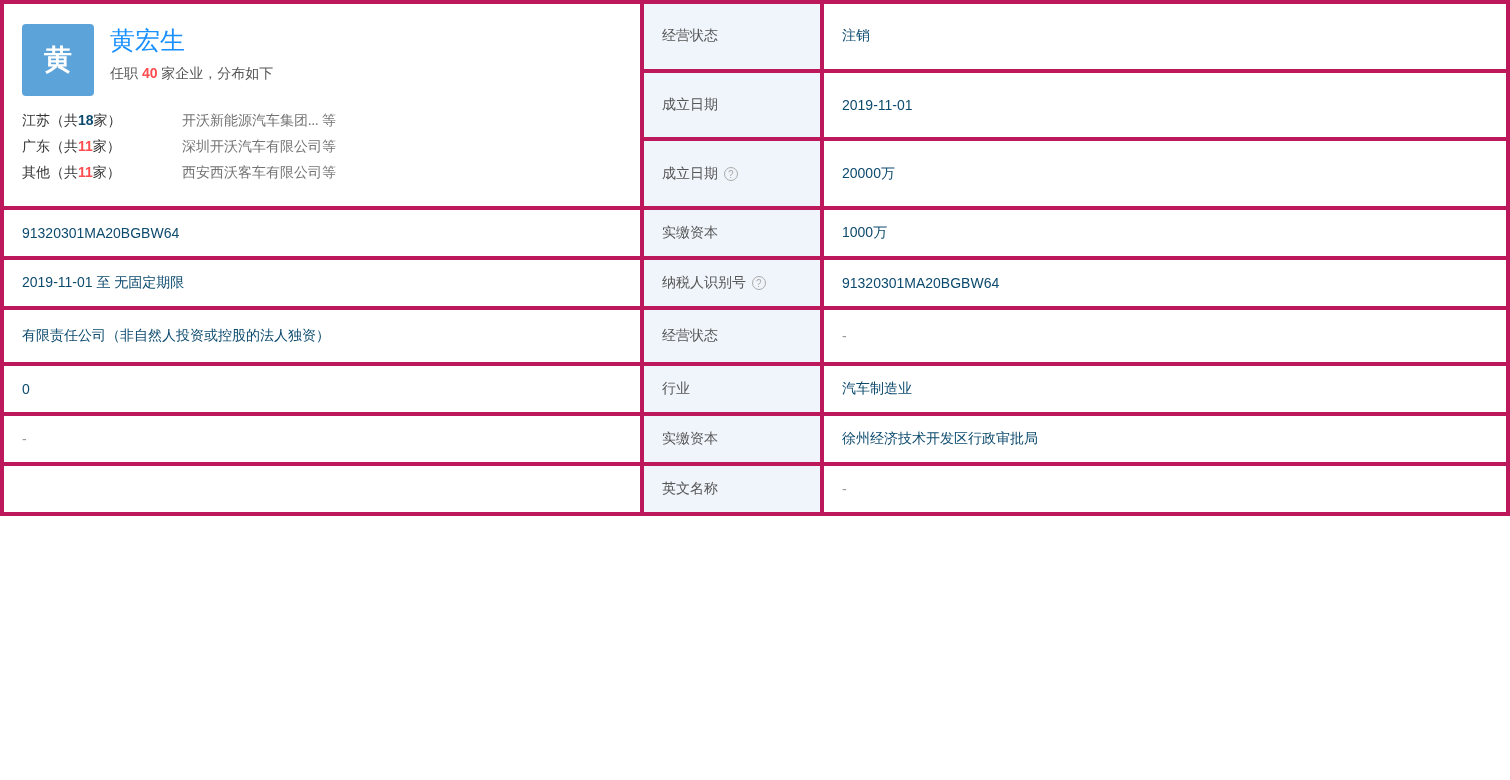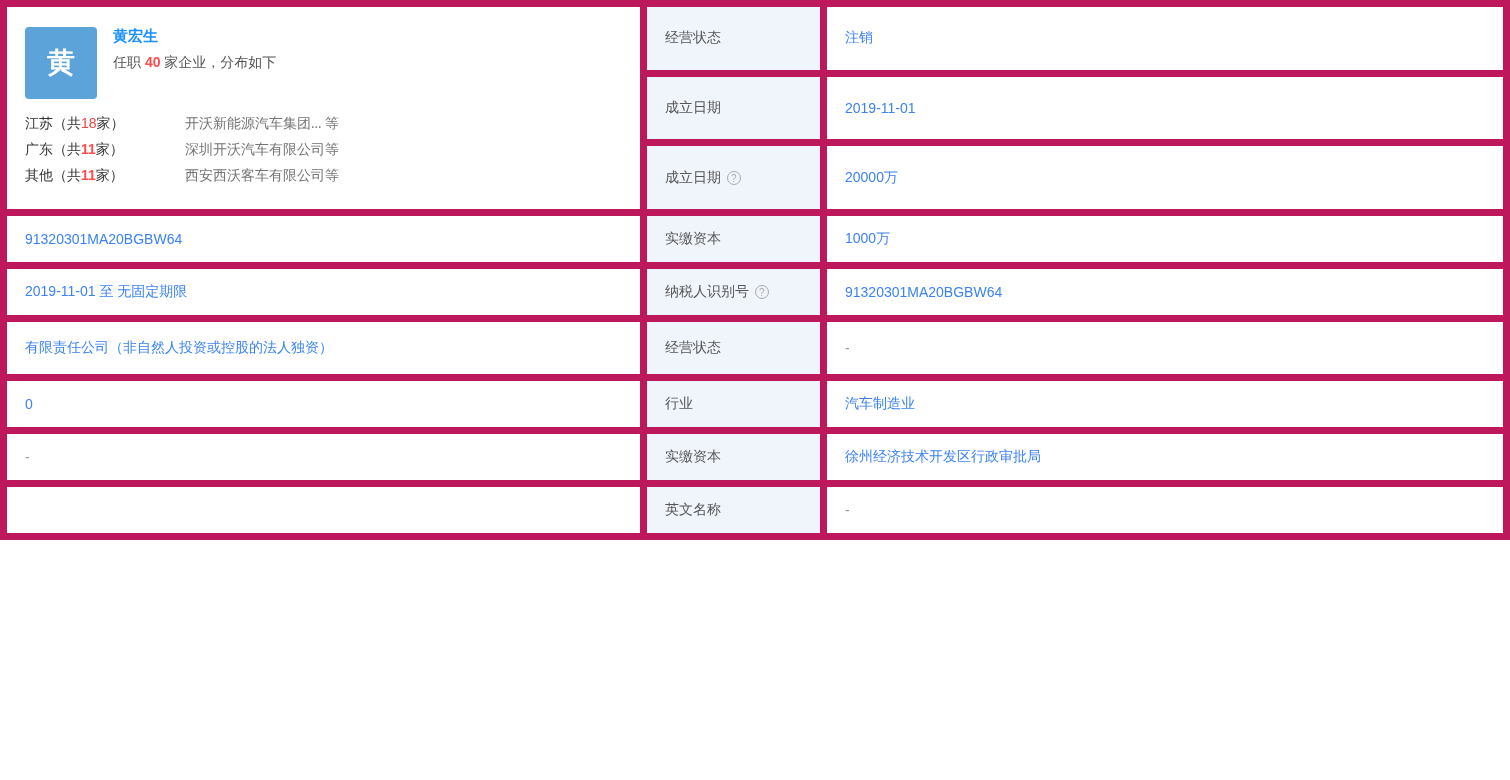--- a/index.html
+++ b/index.html
@@ -8,21 +8,21 @@
       font-size: 14px;
       background: #fff;
       color: #333;
     }
     .main-table {
       width: 1510px;
       border-collapse: collapse;
       border: 1px solid #e0e0e0;
     }
     .main-table td, .main-table th {
-      border: 7px solid #be185d;
+      border: 4px solid #be185d;
       padding: 14px 18px;
       vertical-align: middle;
     }
     .header-cell {
       background: #fff;
       padding: 16px 18px;
       vertical-align: top;
     }
     .person-avatar {
       width: 72px;
@@ -36,41 +36,41 @@
       font-size: 28px;
       font-weight: bold;
       float: left;
       margin-right: 16px;
     }
     .person-info {
       display: inline-block;
     }
     .person-name {
       color: #1890ff;
-      font-size: 15px;
-      font-weight: bold;
+      font-size: 25px;
+      font-weight: normal;
       margin-bottom: 8px;
     }
     .person-sub {
       font-size: 14px;
       color: #555;
     }
     .person-sub .count {
       color: #ff4d4f;
       font-weight: bold;
     }
     .label-cell {
       background: #f0f5fb;
       color: #555;
       width: 180px;
       white-space: nowrap;
     }
     .value-cell {
       background: #fff;
-      color: #3b82f6;
+      color: #0c4a6e;
     }
     .region-table {
       width: 100%;
       border-collapse: collapse;
     }
     .region-table td {
       border: none;
       padding: 4px 0;
       vertical-align: top;
     }
@@ -116,21 +116,21 @@
             <span class="count">40</span>
             <span>家企业，分布如下</span>
           </div>
         </div>
       </div>
 
       <div style="margin-top:12px;">
         <table class="region-table">
           <tbody>
                 <tr>
-            <td class="region-col">江苏（共<span style="color:#ef4444;font-weight:normal;">18</span>家）</td>
+            <td class="region-col">江苏（共<span style="color:#0c4a6e;font-weight:bold;">18</span>家）</td>
             <td class="company-col">开沃新能源汽车集团...  等</td>
           </tr>
           <tr>
             <td class="region-col">广东（共<span style="color:#ff4d4f;font-weight:bold;">11</span>家）</td>
             <td class="company-col">深圳开沃汽车有限公司等</td>
           </tr>
           <tr>
             <td class="region-col">其他（共<span style="color:#ff4d4f;font-weight:bold;">11</span>家）</td>
             <td class="company-col">西安西沃客车有限公司等</td>
           </tr>

